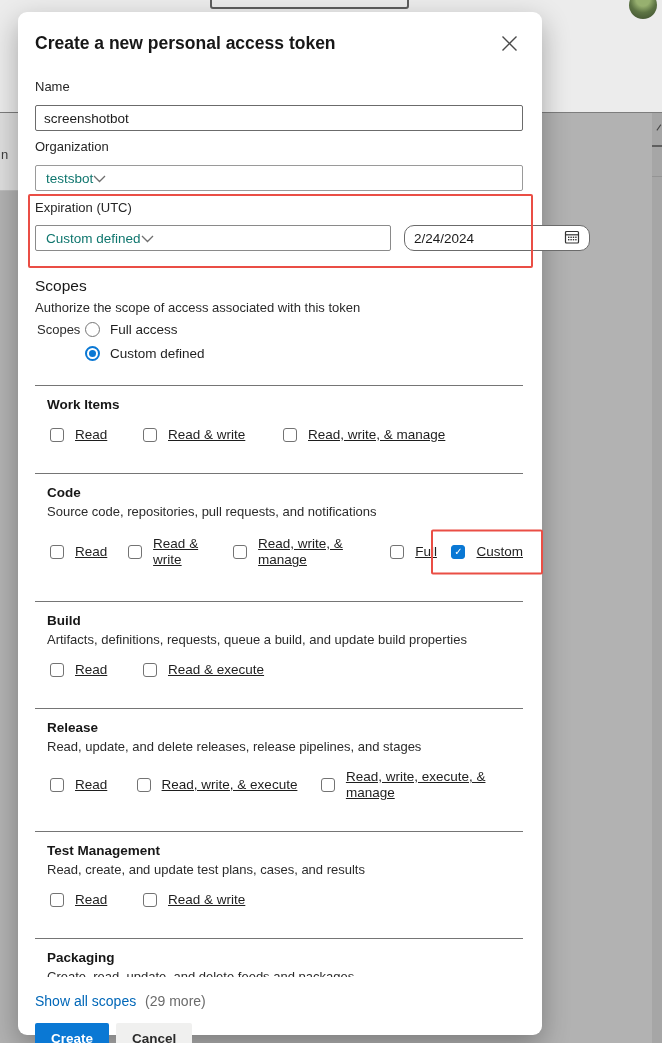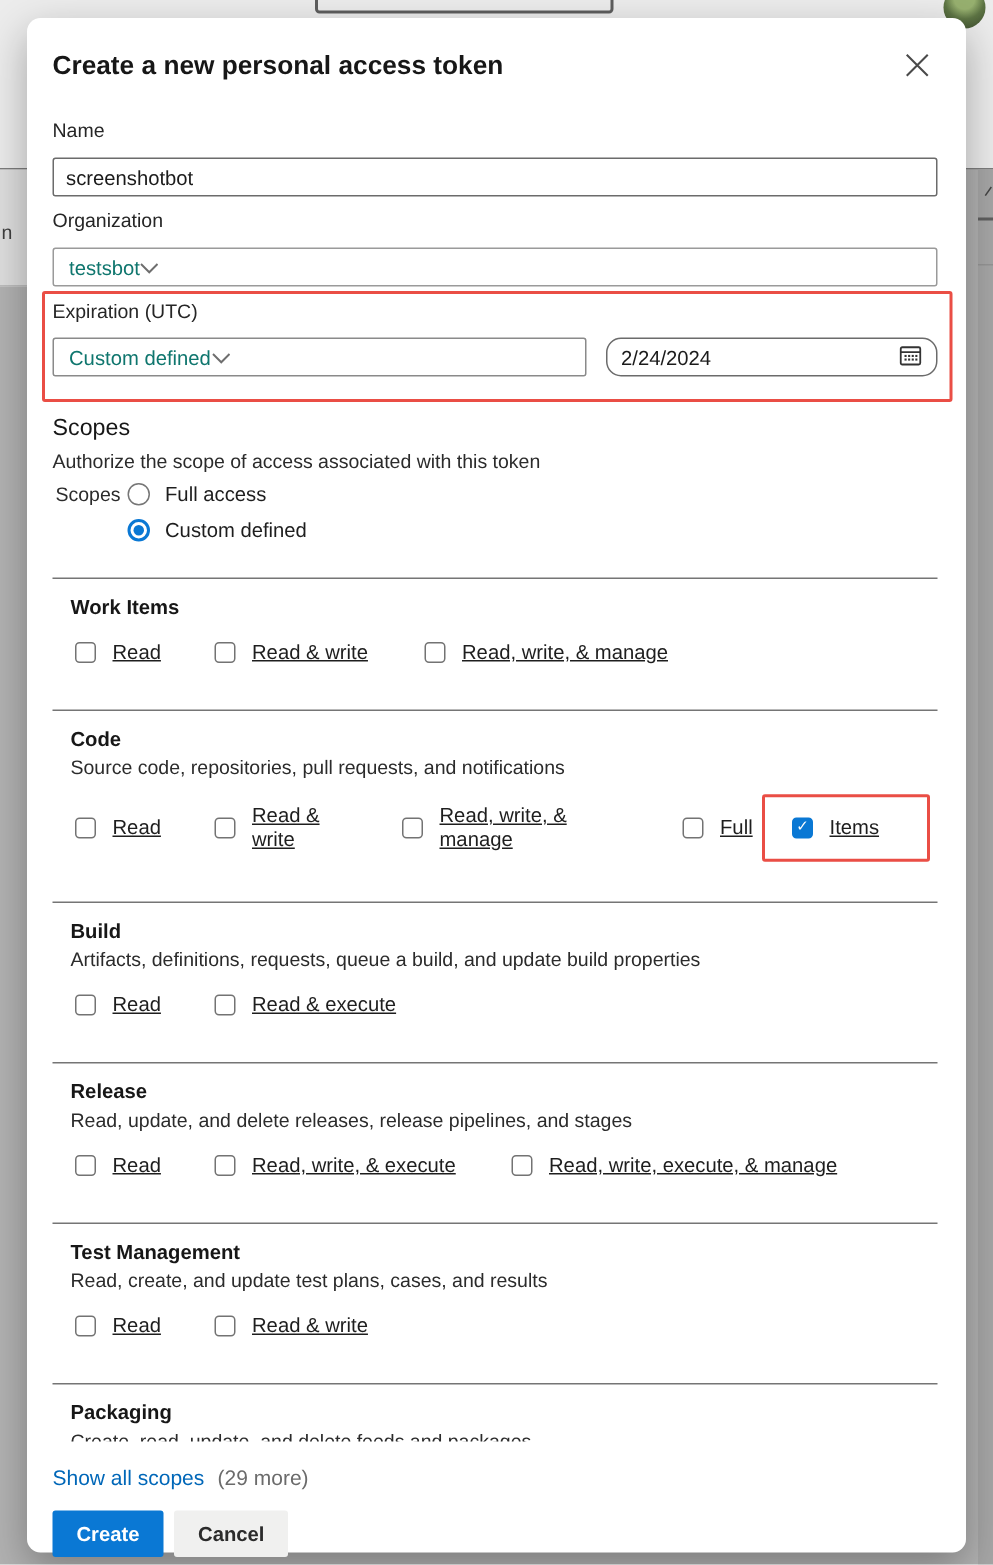--- a/index.html
+++ b/index.html
@@ -15,21 +15,21 @@
   .bg-right{position:absolute;right:0;top:113px;width:10px;height:930px;background:#a6a6a6;}
   .bg-right-line1{position:absolute;right:0;top:145px;width:10px;height:2px;background:#5f5f5f;}
   .bg-right-line2{position:absolute;right:0;top:176px;width:10px;height:1px;background:#949494;}
   .bg-right-tick{position:absolute;right:2px;top:122px;width:7px;height:7px;border-right:1.5px solid #444;transform:rotate(35deg);}
   .bg-btn-outline{position:absolute;left:210px;top:-19px;width:199px;height:28px;background:#ececec;border:2px solid #5e5e5e;border-radius:3px;box-sizing:border-box;}
   .bg-avatar{position:absolute;left:629px;top:-9px;width:28px;height:28px;border-radius:50%;
     background:radial-gradient(circle at 50% 30%,#97b06f 0 28%,#5d7444 55%,#3a4a2c 100%);}
   .bg-frag{position:absolute;left:1px;top:147px;font-size:13px;color:#3f3f3f;}
   
   .modal{
-    position:absolute;left:18px;top:12px;width:626px;height:1023px;box-sizing:border-box;
+    position:absolute;left:18px;top:12px;width:524px;height:1023px;box-sizing:border-box;
     background:#ffffff;border-radius:9px;box-shadow:0 10px 28px rgba(0,0,0,.30);
     padding:0 19px 0 17px;
   }
   .dialog-title{margin:21px 0 0;font-size:17.5px;line-height:20px;font-weight:bold;color:#171717;}
   .close-btn{position:absolute;top:22px;right:22px;width:22px;height:22px;border:none;background:transparent;padding:0;cursor:pointer;display:flex;align-items:center;justify-content:center;}
   .field-label{display:block;font-size:13px;color:#262626;}
   .lbl-name{margin-top:26px;}
   .lbl-org{margin-top:8px;}
   .text-input{
     display:block;margin-top:11px;width:100%;height:26px;box-sizing:border-box;
@@ -226,21 +226,21 @@
     <span class="cb-label">Read, write, &amp; manage</span>
   </div>
 
   <div class="cb-item">
     <span class="cb-box"></span>
     <span class="cb-label">Full</span>
   </div>
 
   <div class="cb-item hl-wrap">
     <span class="cb-box checked"></span>
-    <span class="cb-label">Items</span>
+    <span class="cb-label">Custom</span>
   <div class="red-frame-cb"></div>
             </div>
 </div>
     </div>
   </div>
 
   <div class="scope-block sec-2">
     <hr class="scope-div">
     <div class="scope-inner">
       <div class="scope-name">Build</div>

